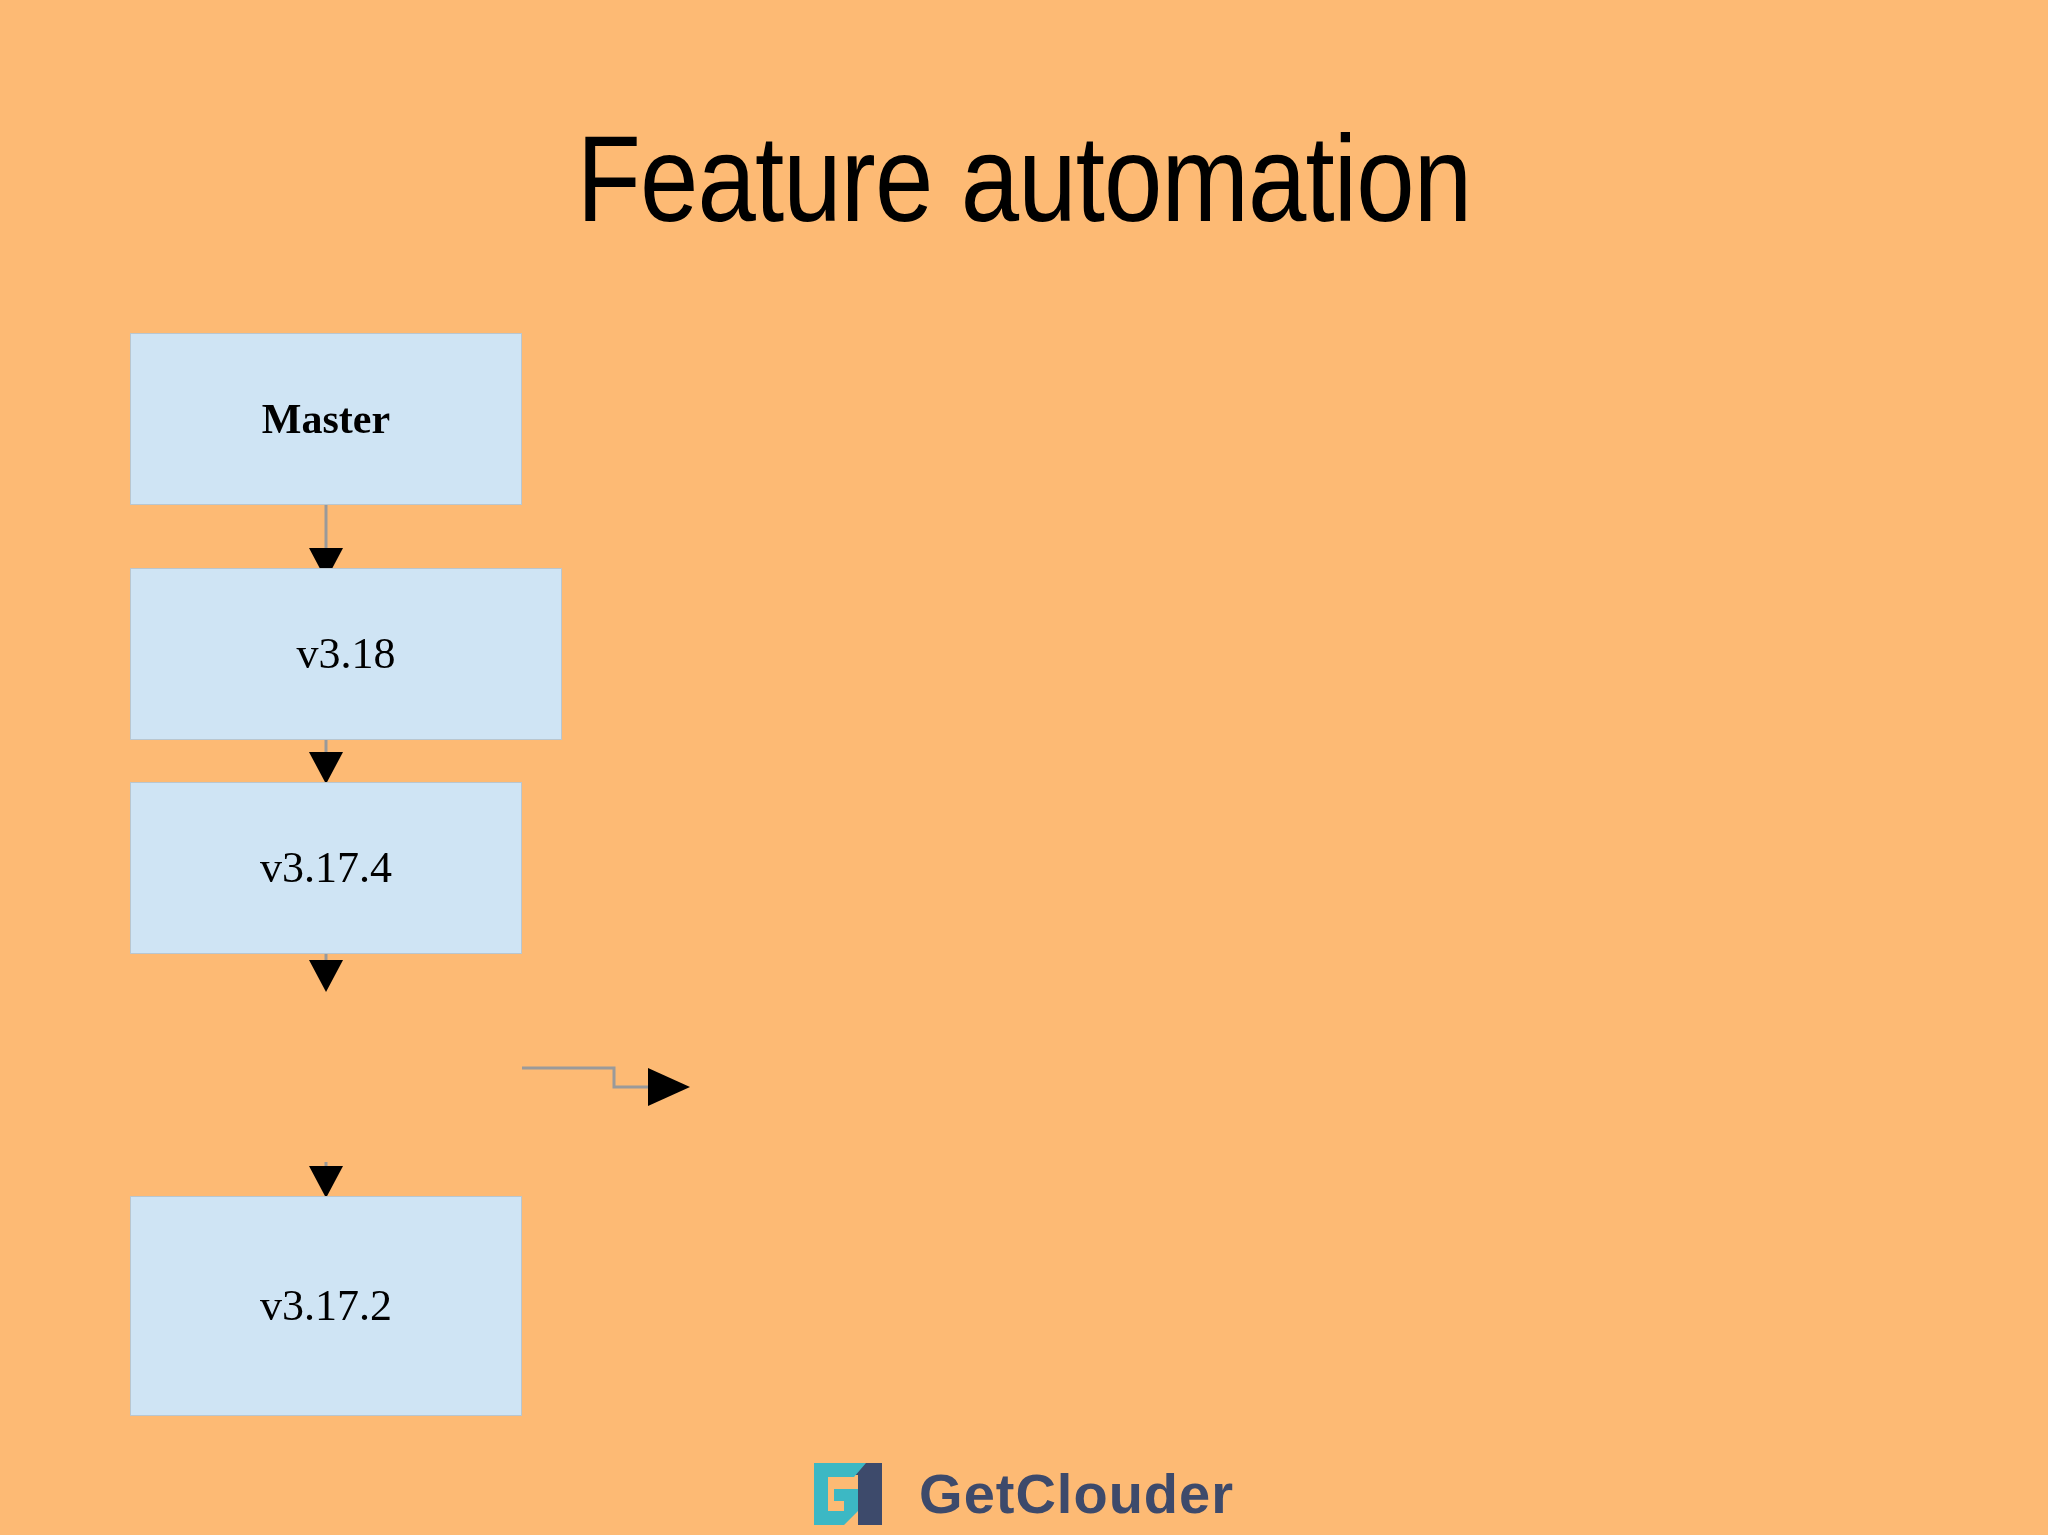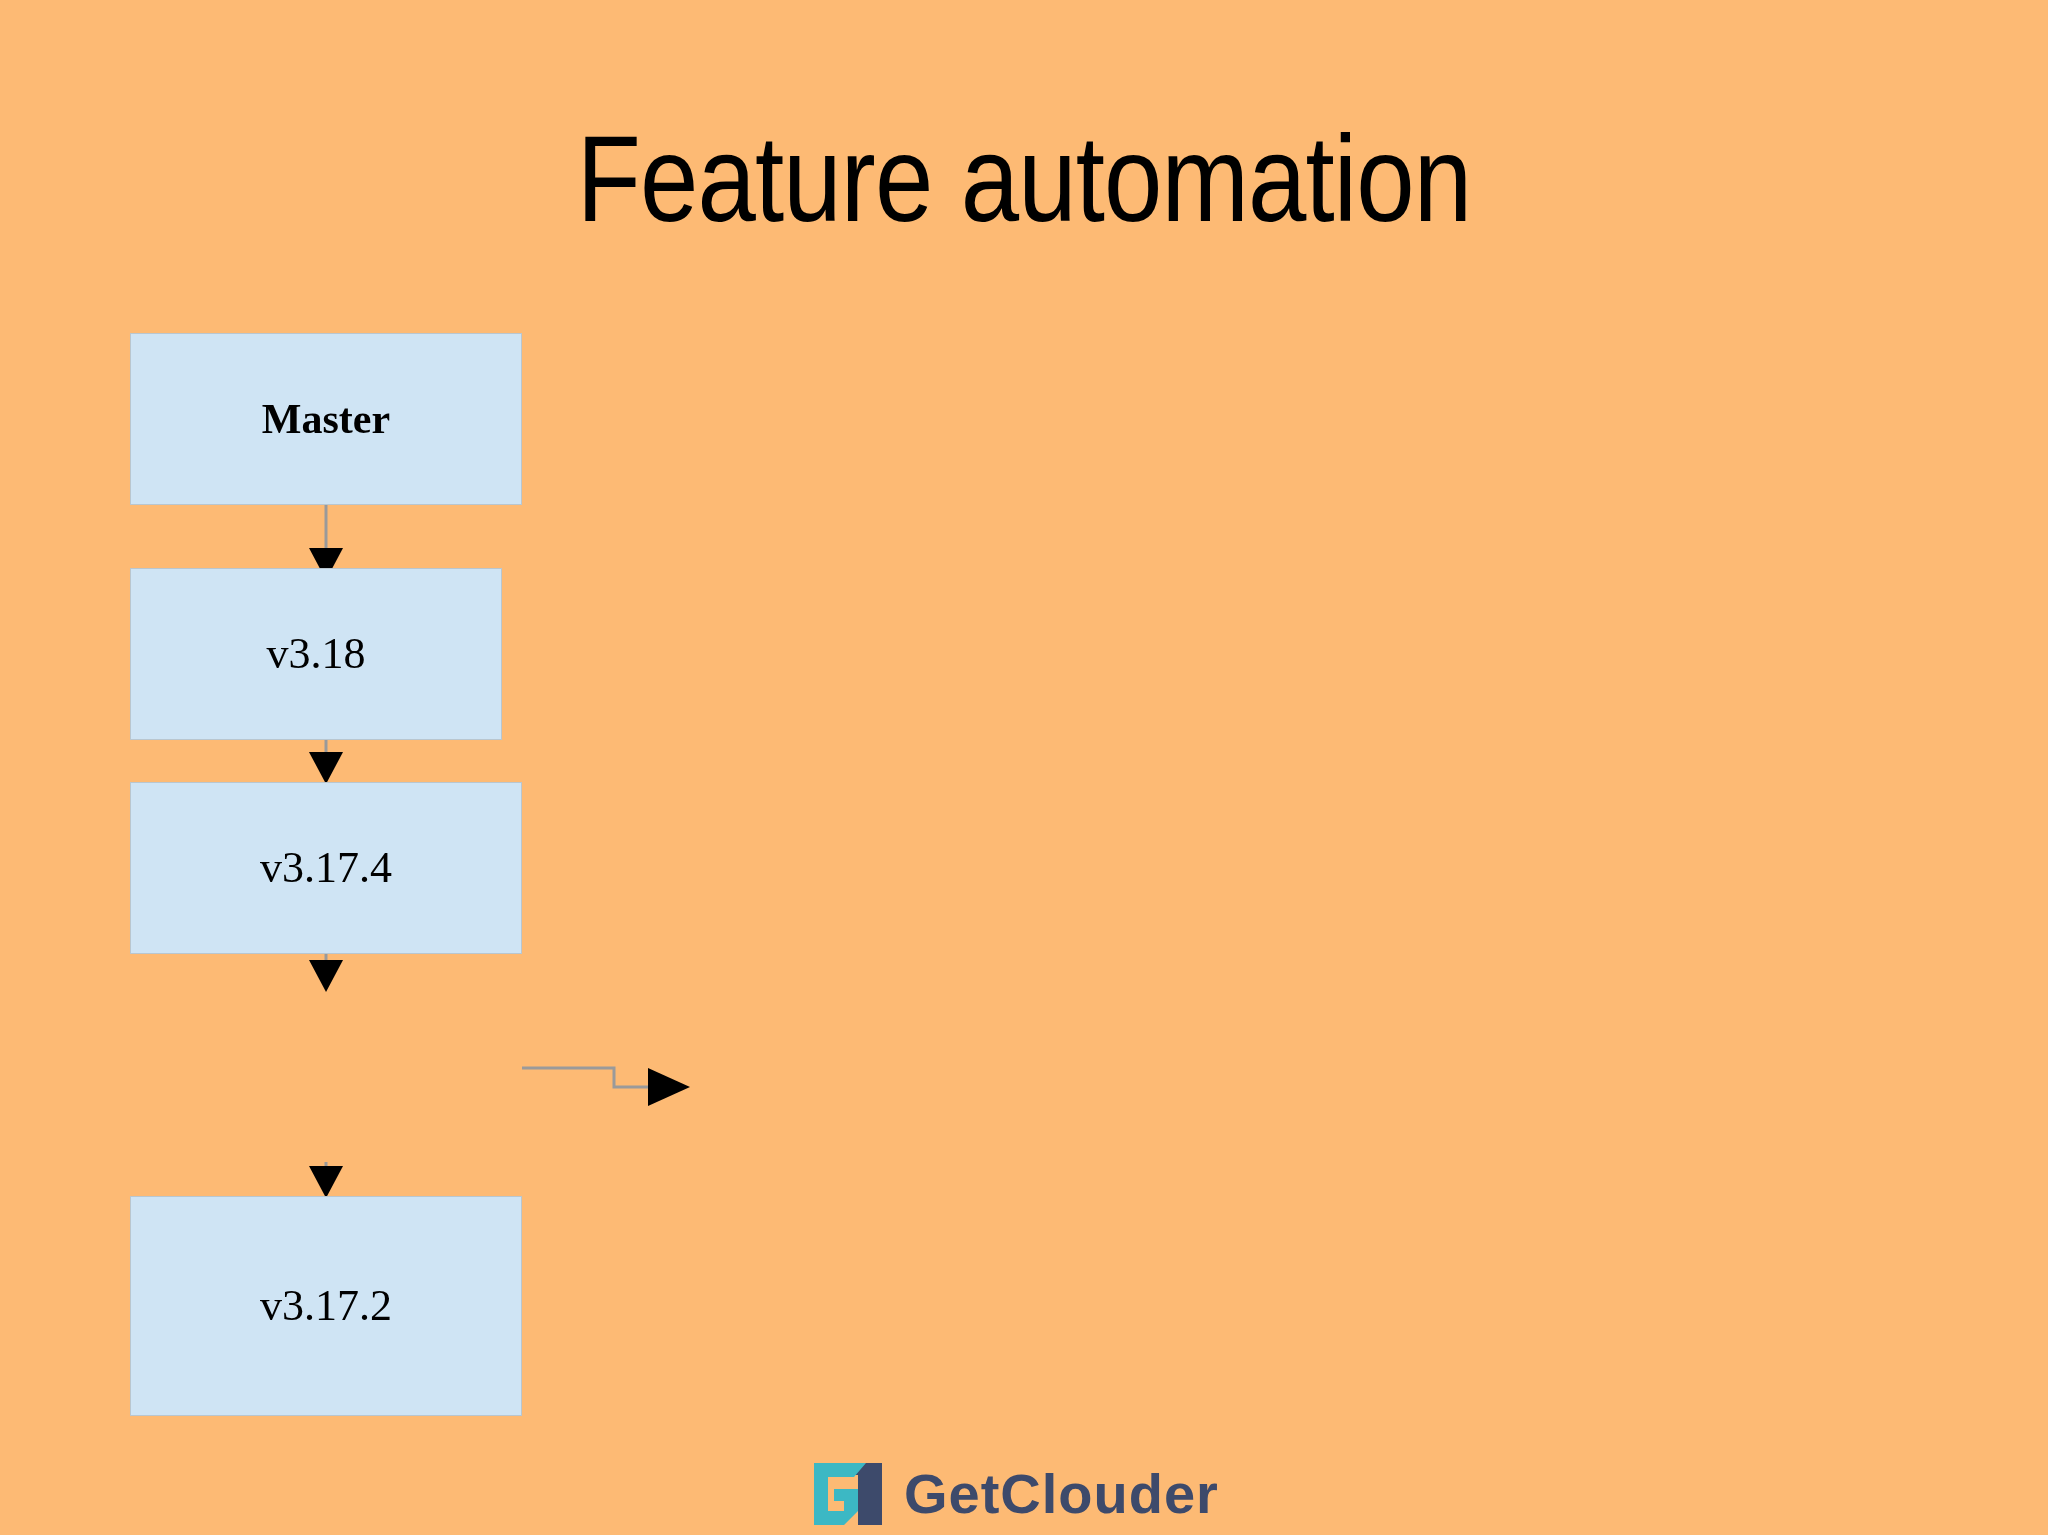--- a/index.html
+++ b/index.html
@@ -49,21 +49,21 @@
     justify-content: center;
     color: #000000;
     font-family: Liberation Serif, serif;
     font-size: 44px;
     line-height: 1;
     white-space: nowrap;
   }
   .node.bold { font-weight: 700; font-size: 42px; }
 
   #node-master   { left: 130px; top: 333px;  width: 392px; height: 172px; }
-  #node-v318     { left: 130px; top: 568px;  width: 372px; height: 172px; }
+  #node-v318     { left: 130px; top: 568px;  width: 432px; height: 172px; }
   #node-v3174    { left: 130px; top: 782px;  width: 392px; height: 172px; }
   #node-v3173    { left: 130px; top: 990px;  width: 392px; height: 172px; }
   #node-v3172    { left: 130px; top: 1196px; width: 392px; height: 220px; }
   #node-featurex { left: 688px; top: 1001px; width: 392px; height: 172px; }
 
   
   #connectors {
     position: absolute;
     left: 0;
     top: 0;
@@ -80,20 +80,21 @@
 
   
   #logo {
     position: absolute;
     left: 814px;
     top: 1455px;
     width: 420px;
     height: 78px;
     display: flex;
     align-items: center;
+    justify-content: space-between;
   }
   #logo-mark {
     width: 68px;
     height: 62px;
     flex: 0 0 auto;
   }
   #logo-word {
     margin-left: 22px;
     font-family: "Liberation Sans", sans-serif;
     font-weight: 700;

